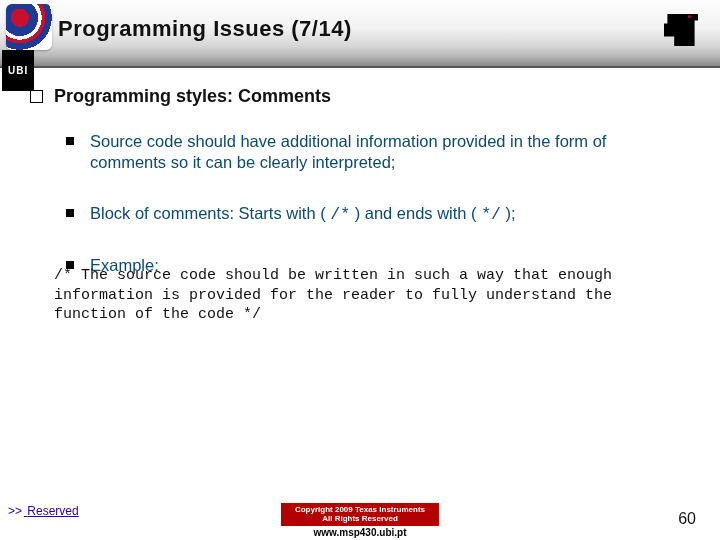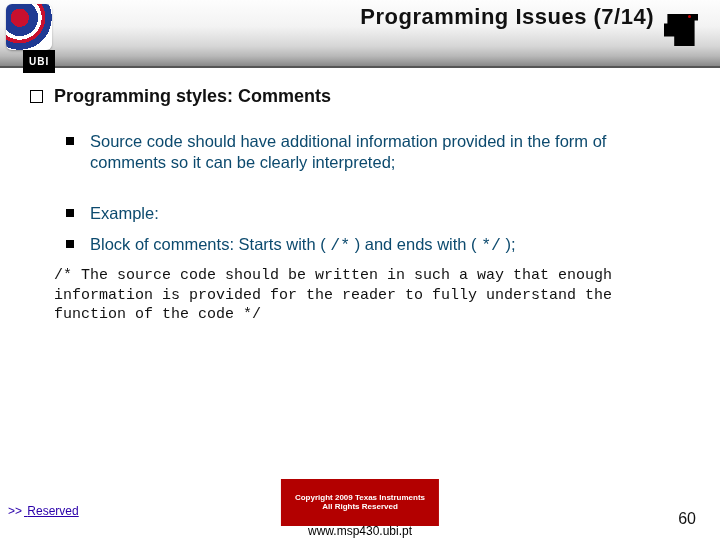--- a/index.html
+++ b/index.html
@@ -13,33 +13,33 @@
     display: flex;
     align-items: flex-start;
   }
   .logo-left {
     width: 46px; height: 46px; margin: 4px 6px 0 6px;
     background: radial-gradient(circle at 30% 30%, #c8102e 0 20%, #1f3a93 20% 40%, #fff 40% 48%, #c8102e 48% 56%, #1f3a93 56% 70%, #fff 70% 100%);
     border-radius: 6px;
     box-shadow: 0 1px 2px rgba(0,0,0,0.3);
   }
   .ubi-label {
-    position: absolute; left: 23px; top: 50px;
+    position: absolute; left: 2px; top: 50px;
     background: #000; color: #fff;
     font-size: 10px; font-weight: bold;
-    padding: 6px 6px;
+    padding: 15px 6px;
     letter-spacing: 1px;
   }
   .title {
     flex: 1;
-    text-align: right;
+    text-align: left;
     font-weight: bold;
     font-size: 22px;
     color: #111;
-    padding-top: 4px;
+    padding-top: 16px;
     letter-spacing: 0.5px;
   }
   .logo-right {
     width: 46px; height: 42px; margin: 10px 14px 0 6px;
     position: relative;
   }
   .ti-chip {
     width: 34px; height: 32px; background: #000; position: absolute; top: 4px; left: 4px;
     clip-path: polygon(10% 0, 100% 0, 100% 20%, 90% 20%, 90% 100%, 30% 100%, 30% 70%, 0 70%, 0 30%, 10% 30%);
   }
@@ -90,26 +90,26 @@
   .contents-link {
     position: absolute; left: 8px; bottom: 22px;
     font-size: 12px; color: #2a00aa; text-decoration: underline;
   }
   .contents-link .arrows { text-decoration: none; display: inline-block; margin-right: 2px; }
   .copyright {
     position: absolute; left: 50%; transform: translateX(-50%); bottom: 14px;
     background: #b30000; color: #fff;
     font-size: 8px; font-weight: bold;
     text-align: center;
-    padding: 14px 14px;
+    padding: 2px 14px;
     line-height: 1.2;
   }
   .url {
     position: absolute; left: 50%; transform: translateX(-50%); bottom: 2px;
-    font-size: 12px; color: #000; font-weight: normal;
+    font-size: 10px; color: #000; font-weight: bold;
   }
   .pagenum {
     position: absolute; right: 24px; bottom: 12px;
     font-size: 16px; color: #111;
   }
   .b2-example { margin-bottom: 10px; }
 </style>
 </head>
 <body>
 
@@ -123,25 +123,25 @@
       <div class="ti-i"></div>
     </div>
   </div>
 
   <div class="body">
     <div class="level1">Programming styles: Comments</div>
 
     <div class="level2">Source code should have additional information provided in the form of comments so it can be clearly interpreted;</div>
 
 
-    <div class="level2 b2-example">Example:</div>
-
     <div class="level2">
       <span>Block of comments: Starts with ( <span class="mono">/*</span> ) and ends with ( <span class="mono">*/</span> );</span>
     </div>
+
+    <div class="level2 b2-example">Example:</div>
 
     <div class="example-block">/* The source code should be written in such a way that enough information is provided for the reader to fully understand the function of the code */</div>
   </div>
 
   <div class="footer">
     <a class="contents-link"><span class="arrows">&gt;&gt;</span> <span>Reserved</span></a>
     <div class="copyright">Copyright 2009 Texas Instruments<br>All Rights Reserved</div>
     <div class="url">www.msp430.ubi.pt</div>
     <div class="pagenum">60</div>
   </div>

